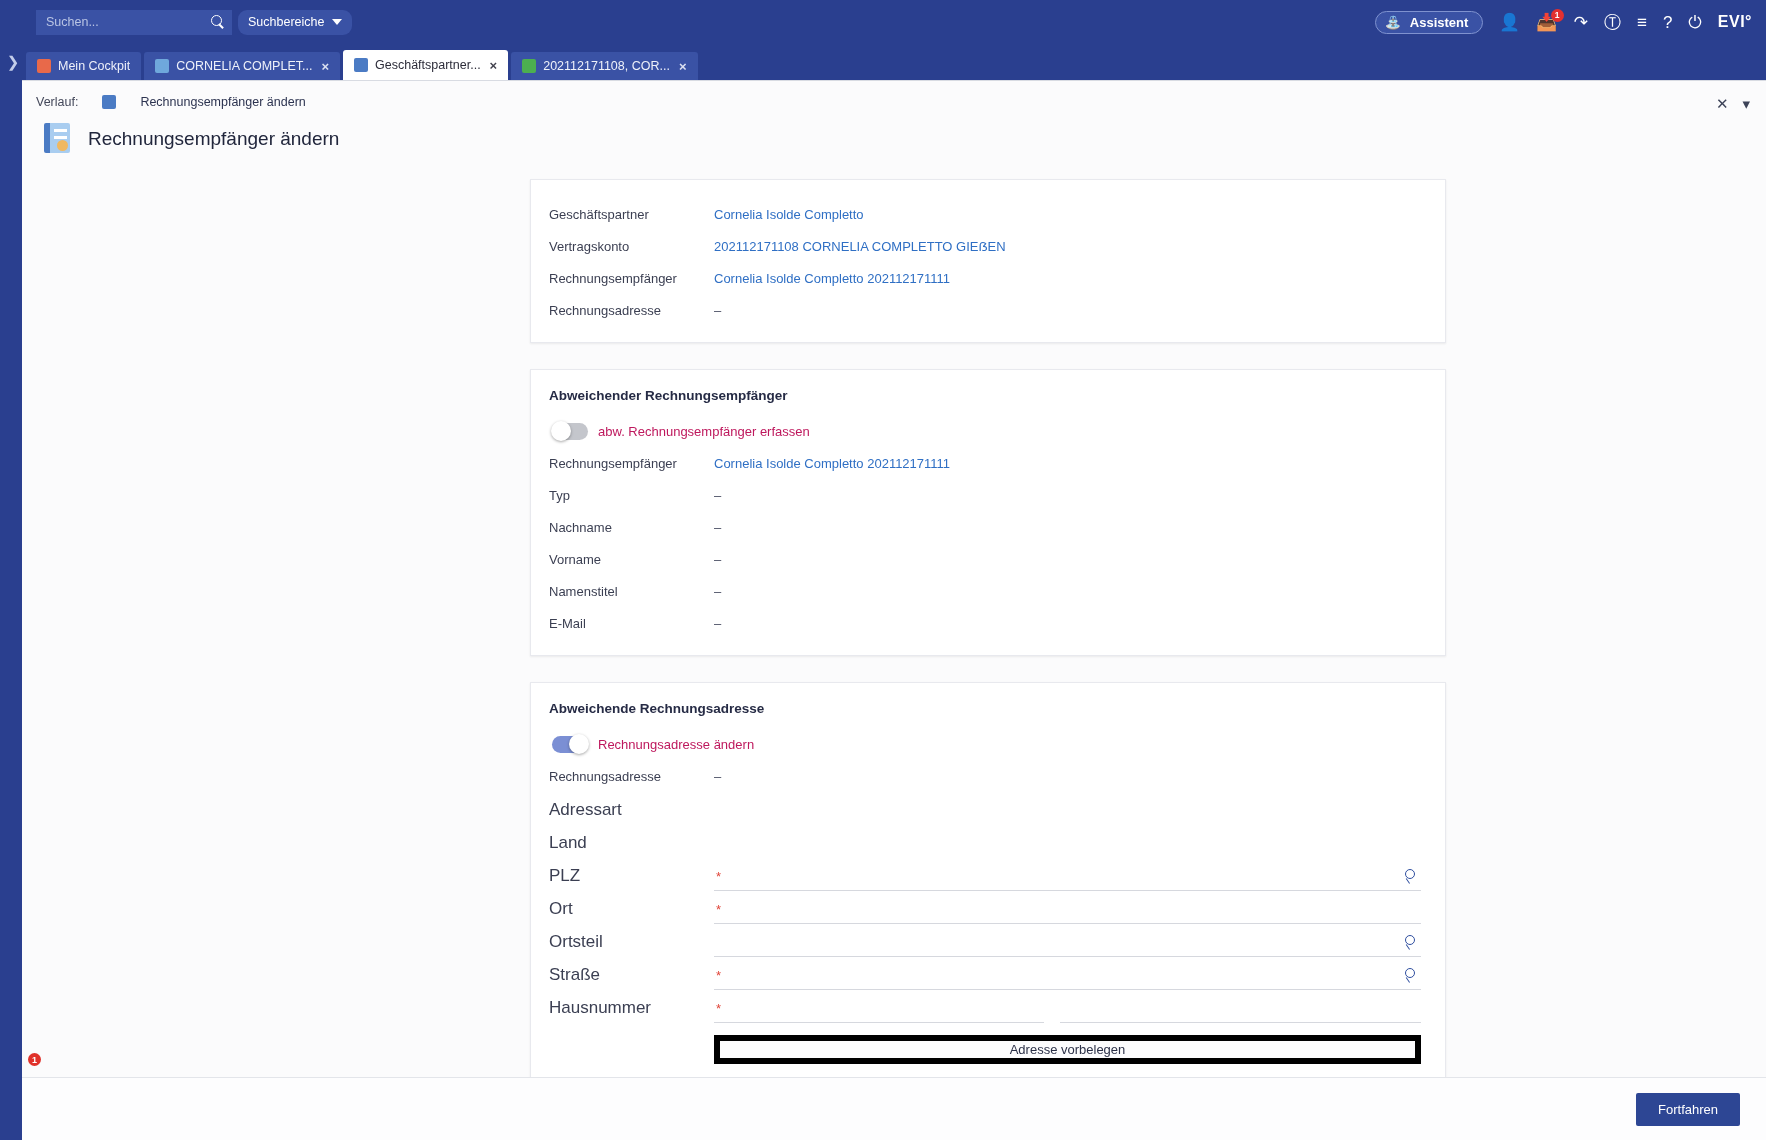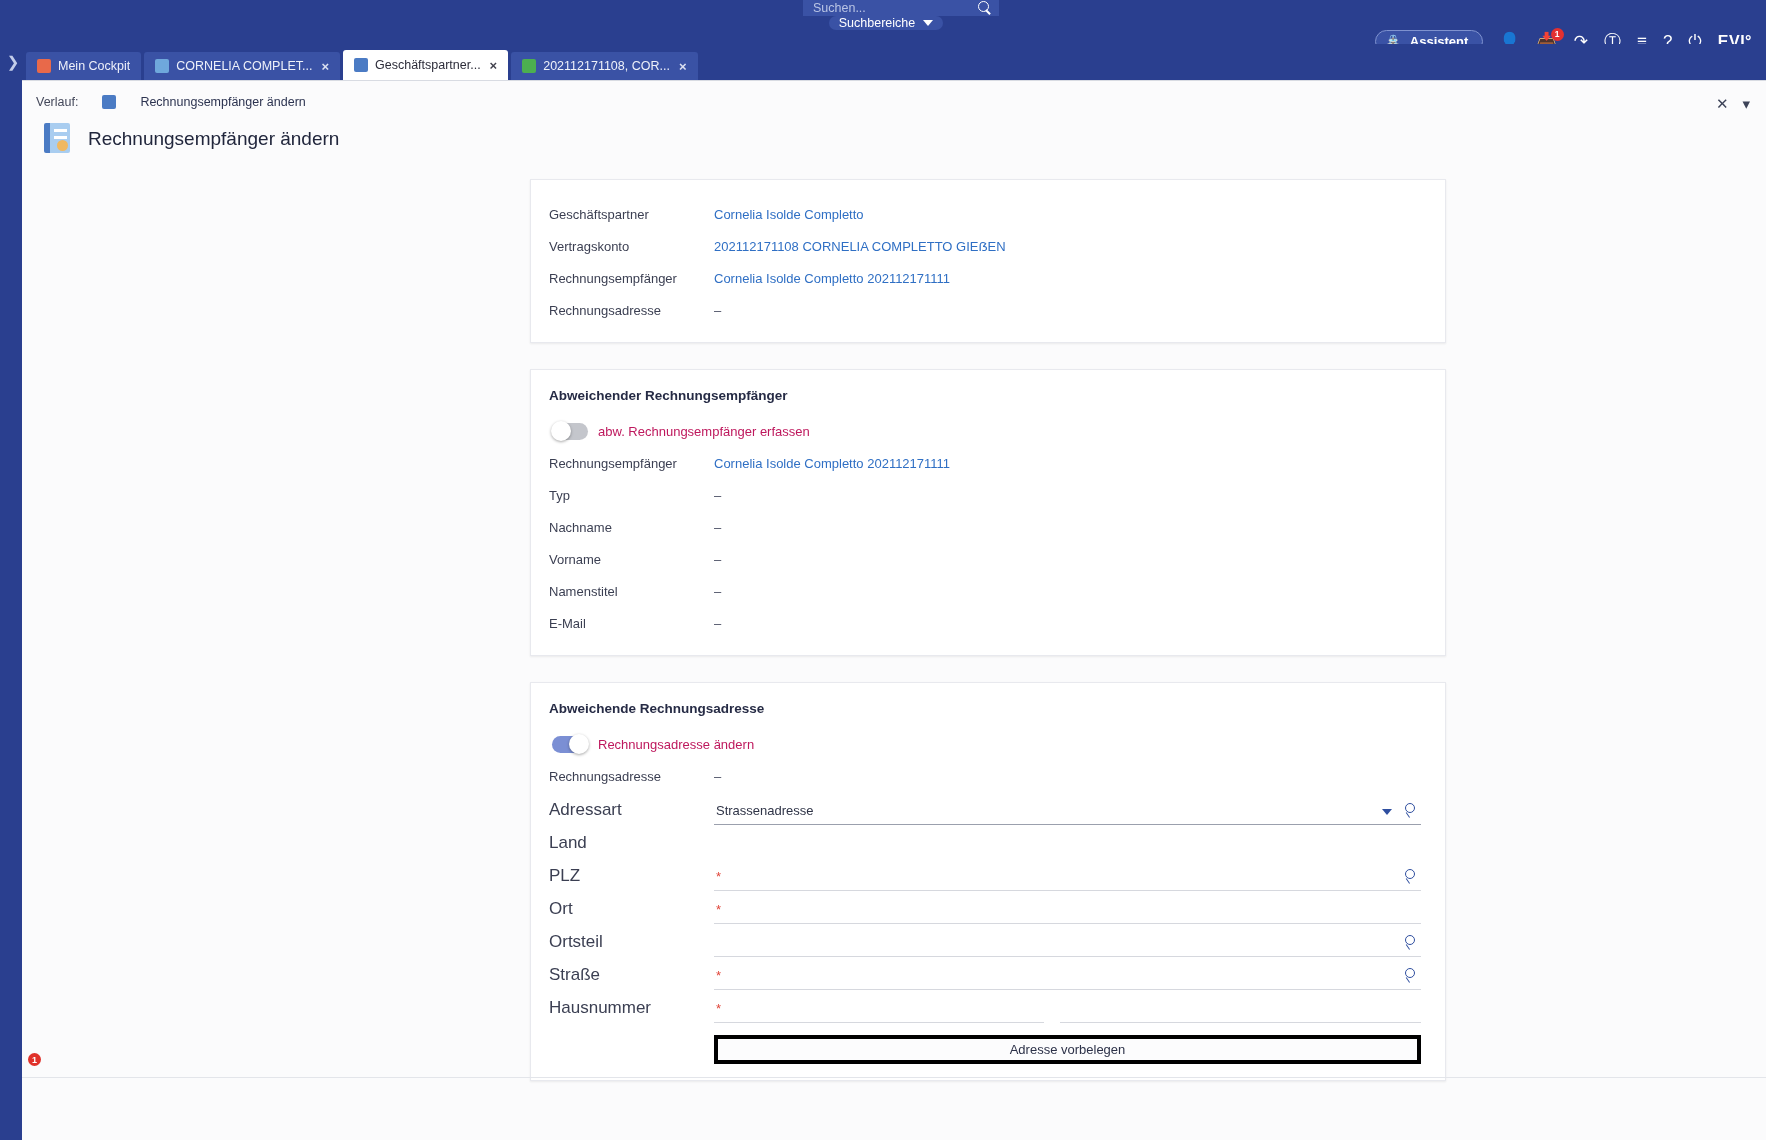--- a/index.html
+++ b/index.html
@@ -9,21 +9,21 @@
     font-family: "Liberation Sans", "DejaVu Sans", sans-serif;
     background: #ffffff;
     overflow: hidden;
   }
 
   
   .topbar {
     position: absolute; top: 0; left: 0;
     width: 1766px; height: 44px;
     background: #2a3f8f;
-    display: flex; align-items: center; flex-direction: column;
+    display: flex; align-items: center;
   }
   .search-wrap {
     margin-left: 36px;
     width: 196px; height: 25px;
     background: #3a52a5;
     display: flex; align-items: center;
     padding: 0 6px 0 10px;
   }
   .search-input {
     flex: 1; border: none; outline: none; background: transparent;
@@ -216,21 +216,21 @@
     content: ""; position: absolute; left: 4px; top: 9px;
     width: 6px; height: 1.4px; background: #2f4fa0;
     transform: rotate(55deg); transform-origin: left center;
   }
   .splitrow .ifield.narrow { flex: 0 0 330px; }
   .splitrow .gap { width: 16px; flex: none; }
   .splitrow .ifield.wide { flex: 1; }
 
   .prefill {
     margin: 12px 0 0 165px;
-    border: 4px solid #000000; background: #fcfcfd;
+    border: 6px solid #000000; background: #fcfcfd;
     height: 29px; display: flex; align-items: center; justify-content: center;
     font-size: 13px; color: #2c3148; cursor: pointer;
   }
 
   
   .footsep {
     position: absolute; left: 0; bottom: 62px;
     width: 1744px; height: 1px; background: #e3e5ea;
   }
   .footer {
@@ -399,25 +399,20 @@
           <span class="togglelbl">Rechnungsadresse ändern</span>
         </div>
 
         <div class="row">
           <span class="lbl">Rechnungsadresse</span>
           <span class="val dash">–</span>
         </div>
 
         <div class="irow">
           <span class="lbl">Adressart</span>
-          <span class="ifield focusable">
-            <input class="ival" value="Strassenadresse" style="">
-            <span class="sel-caret"></span>
-            <span class="lens"></span>
-          </span>
         </div>
 
         <div class="irow">
           <span class="lbl">Land</span>
         </div>
 
         <div class="irow">
           <span class="lbl">PLZ</span>
           <span class="ifield">
             <span class="req">*</span>
@@ -465,15 +460,18 @@
 
         <div class="prefill">
           <span>Adresse vorbelegen</span>
         </div>
       </div>
 
     </div>
 
     <div class="errmark">1</div>
     <div class="footsep"></div>
+    <div class="footer">
+      <button class="btn-primary">Fortfahren</button>
+    </div>
 
   </div>
 </div>
 
 </body></html>

